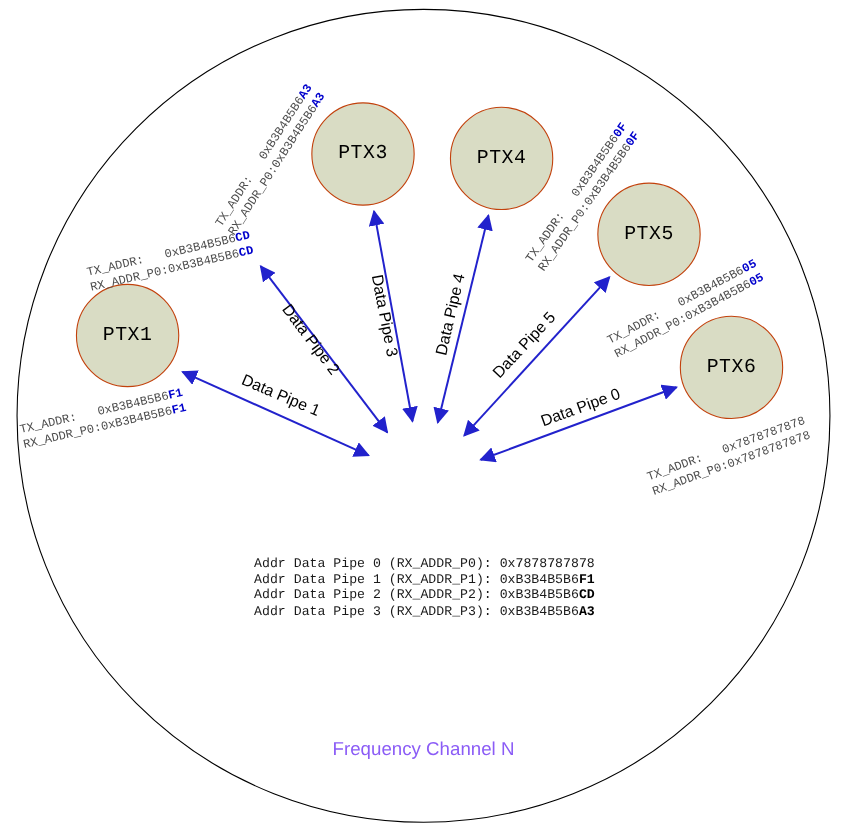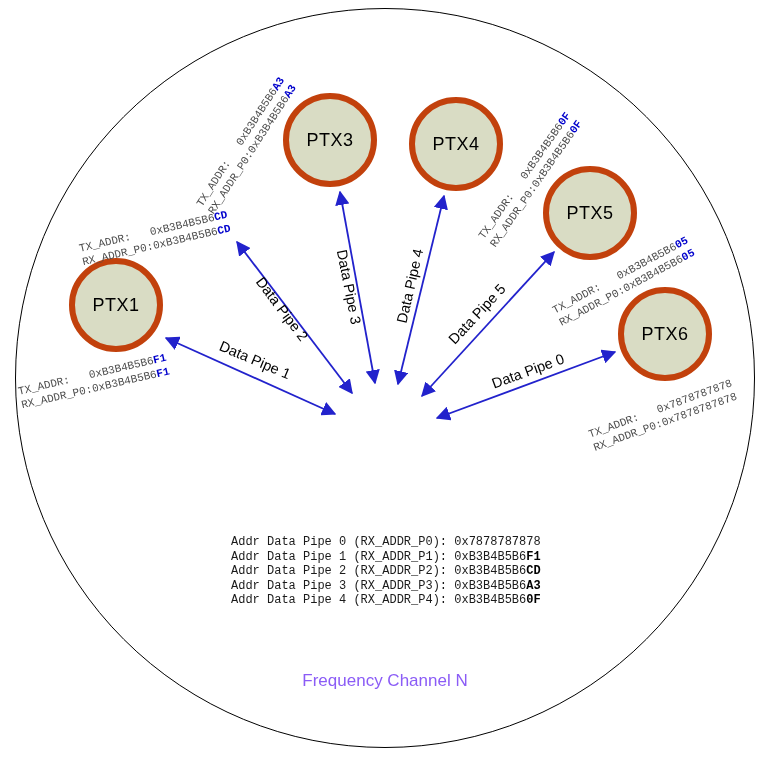--- a/index.html
+++ b/index.html
@@ -10,42 +10,42 @@
   .big-circle {
     position:absolute; left:15px; top:8px; width:740px; height:740px;
     border:1.3px solid #000; border-radius:50%; background:#fff;
   }
 
   .arrows { position:absolute; left:0; top:0; }
   .arrows line { stroke:var(--arrow,#2222cc); stroke-width:1.8; }
   .arrows marker path { fill:var(--arrow,#2222cc); }
 
   .node {
-    position:absolute; width:94px; height:94px; border:6px solid #c2410c;
+    position:absolute; width:94px; height:94px; border:1px solid #c2410c;
     border-radius:50%; background:var(--node-fill,#d9dcc4);
     display:flex; align-items:center; justify-content:center;
-    font-size:18px; color:#000; letter-spacing:0.5px;
+    font-size:18px; color:#000; letter-spacing:0.5px;font-family:Liberation Mono, monospace;
   }
 
   .pipe-label {
     position:absolute; font-size:14.5px; color:#000; white-space:nowrap;
     transform-origin:center;
   }
 
   .addr {
     position:absolute; font-family:"Liberation Mono", monospace;
     font-size:11px; line-height:13.5px; color:#4d4d4d; transform-origin:center;
   }
   .addr-line { white-space:pre; }
   .addr .suf { color:var(--address-highlight,#0000cc); font-weight:bold; }
 
   .pipe-table {
     position:absolute; left:231px; top:505px;
     font-family:"Liberation Mono", monospace; font-size:12px;
-    line-height:14.6px; color:#1a1a1a;margin-top:30px;
+    line-height:14.6px; color:#1a1a1a;
   }
   .pt-row { white-space:pre; }
   .pipe-table .suf { font-weight:bold; color:#000; }
 
   .freq-label {
     position:absolute; left:385px; top:681px; transform:translate(-50%,-50%);
     font-size:17px; color:#8b5cf6; white-space:nowrap;
   }
 </style>
 </head>
@@ -120,18 +120,17 @@
   <div class="addr" style="left:663px;top:416px;transform:translate(-50%,-50%) rotate(-20deg)">
     <div class="addr-line"><span>TX_ADDR:   </span><span>0x7878787878</span><span class="suf"></span></div>
     <div class="addr-line"><span>RX_ADDR_P0:</span><span>0x7878787878</span><span class="suf"></span></div>
   </div>
 
   <div class="pipe-table">
     <div class="pt-row"><span>Addr Data Pipe 0 (RX_ADDR_P0): </span><span>0x7878787878</span><span class="suf"></span></div>
     <div class="pt-row"><span>Addr Data Pipe 1 (RX_ADDR_P1): </span><span>0xB3B4B5B6</span><span class="suf">F1</span></div>
     <div class="pt-row"><span>Addr Data Pipe 2 (RX_ADDR_P2): </span><span>0xB3B4B5B6</span><span class="suf">CD</span></div>
     <div class="pt-row"><span>Addr Data Pipe 3 (RX_ADDR_P3): </span><span>0xB3B4B5B6</span><span class="suf">A3</span></div>
-    <div class="pt-row"><span>Addr Data Pipe 4 (RX_ADDR_P4): </span><span>0xB3B4B5B6</span><span class="suf">0F</span></div>
   </div>
 
   <div class="freq-label">Frequency Channel N</div>
 
 </div>
 
 </body></html>

